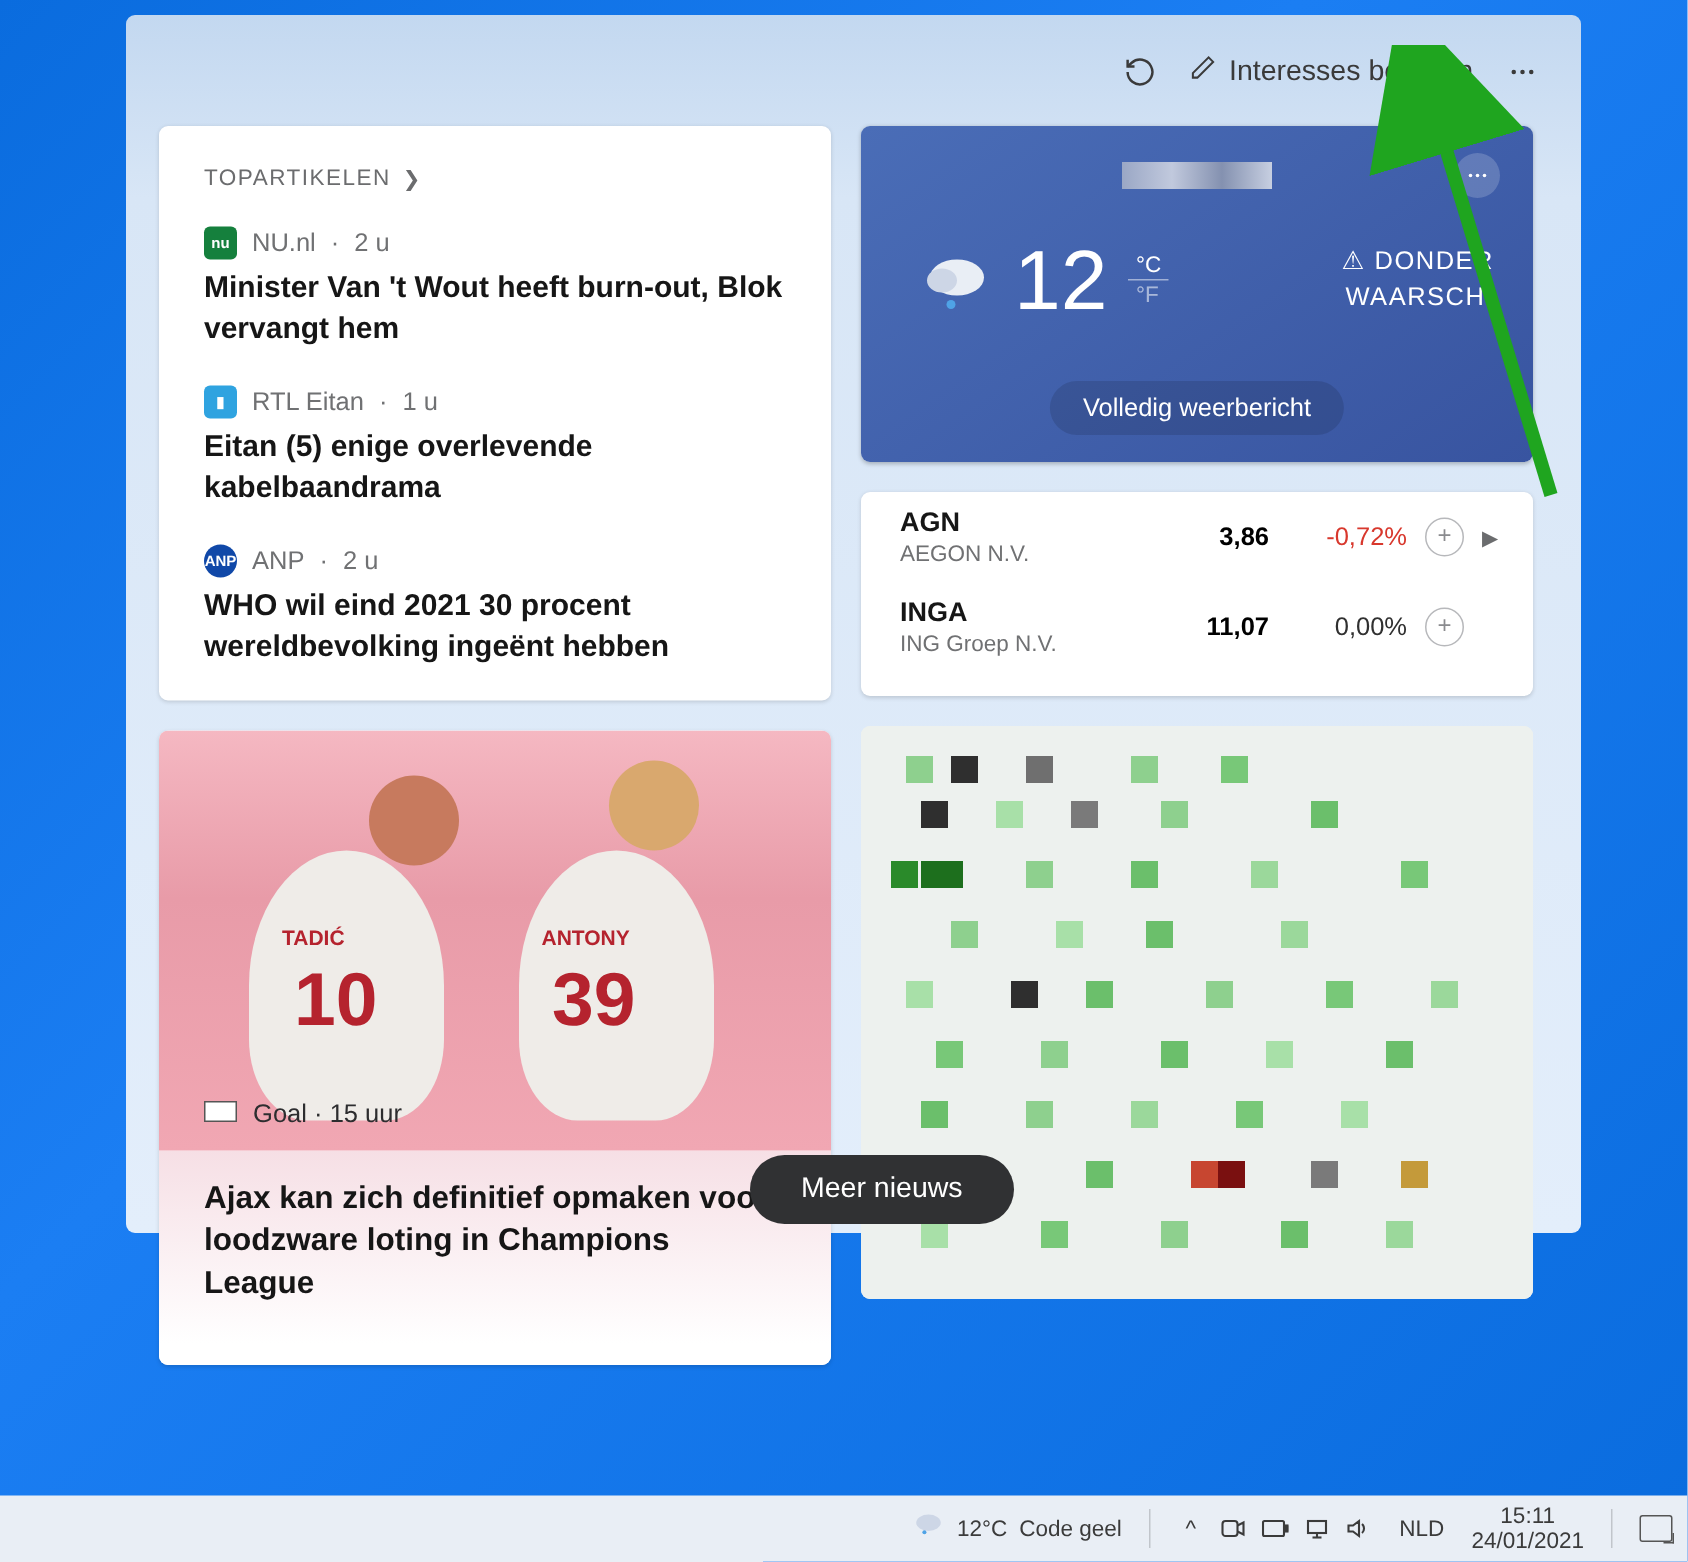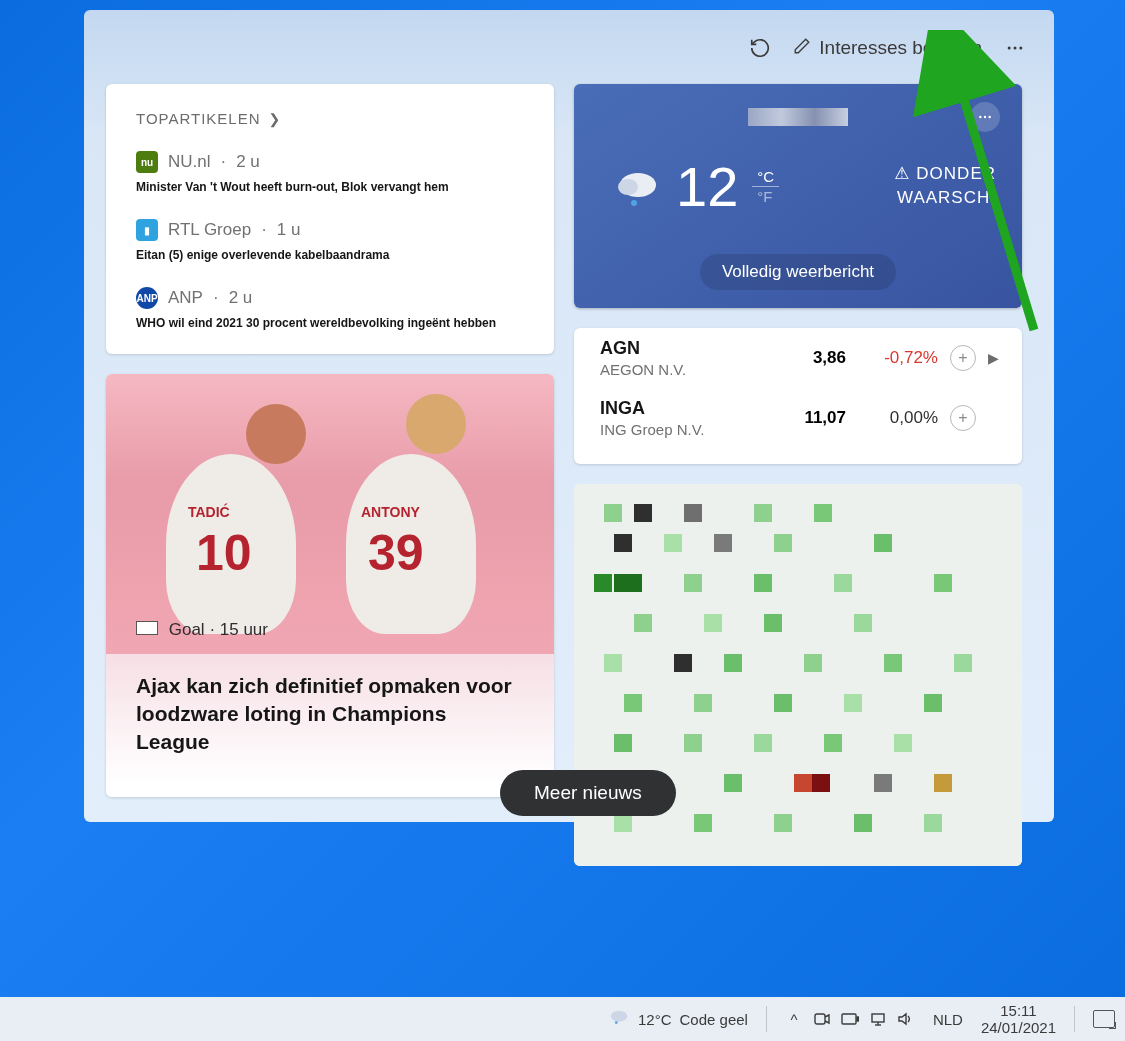--- a/index.html
+++ b/index.html
@@ -18,24 +18,24 @@
   .icon-btn { width: 34px; height: 34px; display: flex; align-items: center; justify-content: center; cursor: pointer; }
   .cols { display: flex; gap: 20px; }
   .col { width: 448px; display: flex; flex-direction: column; gap: 20px; }
   .card { background: #fff; border-radius: 6px; box-shadow: 0 1px 3px rgba(0,0,0,.15); position: relative; }
   .card-inner { padding: 26px 30px 22px; }
   .section-title { font-size: 15px; letter-spacing: 1px; color: #6b6c6e; font-weight: 400; display: flex; align-items: center; gap: 8px; text-transform: uppercase;}
   .chev { font-size: 14px; color:#6b6c6e; }
   .news-item { margin-top: 24px; }
   .src-row { display: flex; align-items: center; gap: 10px; font-size: 17px; color: #707173; }
   .src-badge { width: 22px; height: 22px; border-radius: 50%; display:flex; align-items:center; justify-content:center; font-size:10px; font-weight:bold; color:#fff; }
-  .src-badge.nu { background:#4d7c0f; border-radius:4px;}
+  .src-badge.nu { background:#15803d; border-radius:4px;}
   .src-badge.rtl { background:#2fa3e0; border-radius:4px;}
   .src-badge.anp { background:#1048a8;}
-  .headline { font-size: 12px; font-weight: 600; color:#161616; margin-top:6px; line-height:1.35; }
+  .headline { font-size: 20px; font-weight: 600; color:#161616; margin-top:6px; line-height:1.35; }
   
   .weather-card { background: linear-gradient(145deg,#4a6db7 0%, #3854a0 100%); color:#fff; border-radius:6px; padding: 20px 26px 20px; position:relative; height:224px; box-shadow: 0 1px 3px rgba(0,0,0,.25);}
   .weather-more { position:absolute; top:18px; right:22px; width:30px; height:30px; border-radius:50%; background:rgba(255,255,255,.18); display:flex; align-items:center; justify-content:center; cursor:pointer;}
   .weather-loc { position:absolute; top:24px; left:50%; transform:translateX(-50%); width:100px; height:18px; background:linear-gradient(90deg,#9aa7c5,#c1c9dd,#8491b0,#c7cfe1); }
   .weather-main { position:absolute; top:70px; left:40px; display:flex; align-items:center; gap:14px; }
   .weather-temp { font-size:56px; font-weight:300; }
   .weather-unit { font-size:15px; border-bottom:1px solid rgba(255,255,255,.5); padding:1px 5px;}
   .weather-unit2 { font-size:15px; color:rgba(255,255,255,.55); padding:1px 5px;}
   .weather-warn { position:absolute; right:26px; top:78px; font-size:17px; text-align:right; letter-spacing:1px; line-height:1.4;}
   .weather-full { position:absolute; bottom:18px; left:50%; transform:translateX(-50%); background:rgba(0,0,0,.12); padding:8px 22px; border-radius:20px; cursor:pointer; font-size:17px; }
@@ -134,21 +134,21 @@
               <span>NU.nl</span>
               <span>·</span>
               <span>2 u</span>
             </div>
             <div class="headline">Minister Van 't Wout heeft burn-out, Blok vervangt hem</div>
           </div>
 
           <div class="news-item">
             <div class="src-row">
               <span class="src-badge rtl">▮</span>
-              <span>RTL Groep</span>
+              <span>RTL Eitan</span>
               <span>·</span>
               <span>1 u</span>
             </div>
             <div class="headline">Eitan (5) enige overlevende kabelbaandrama</div>
           </div>
 
           <div class="news-item">
             <div class="src-row">
               <span class="src-badge anp">ANP</span>
               <span>ANP</span>

